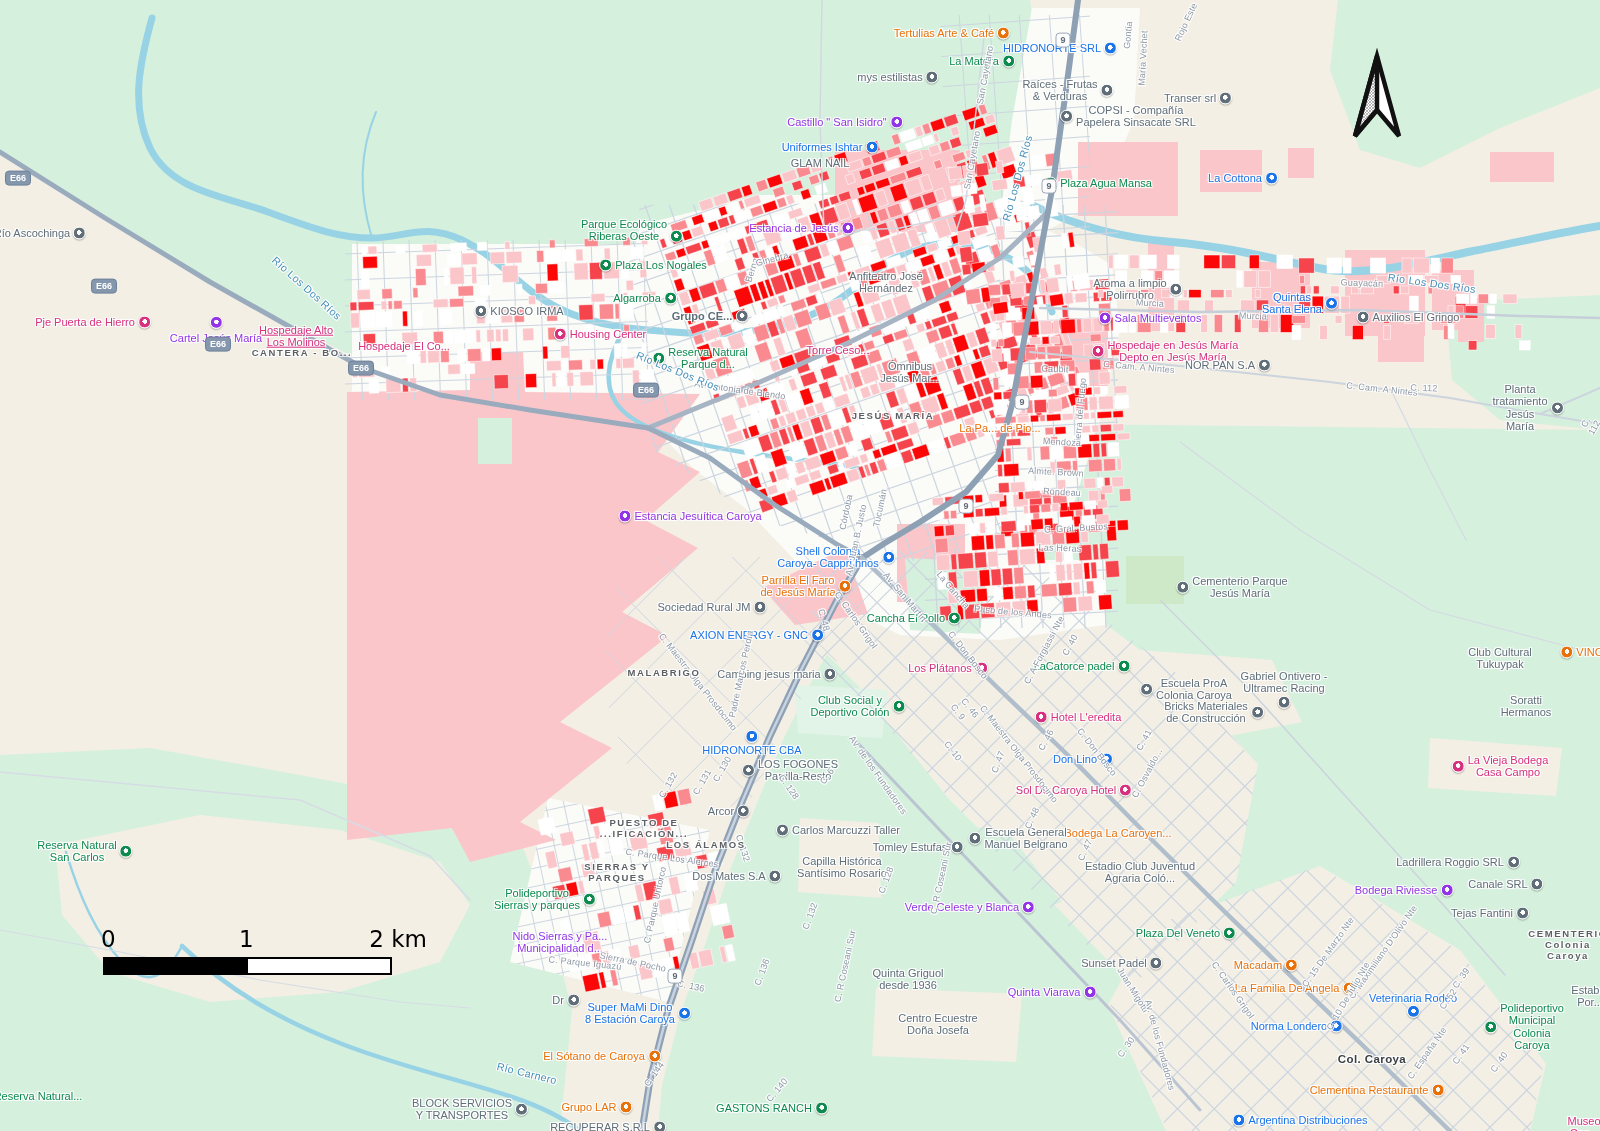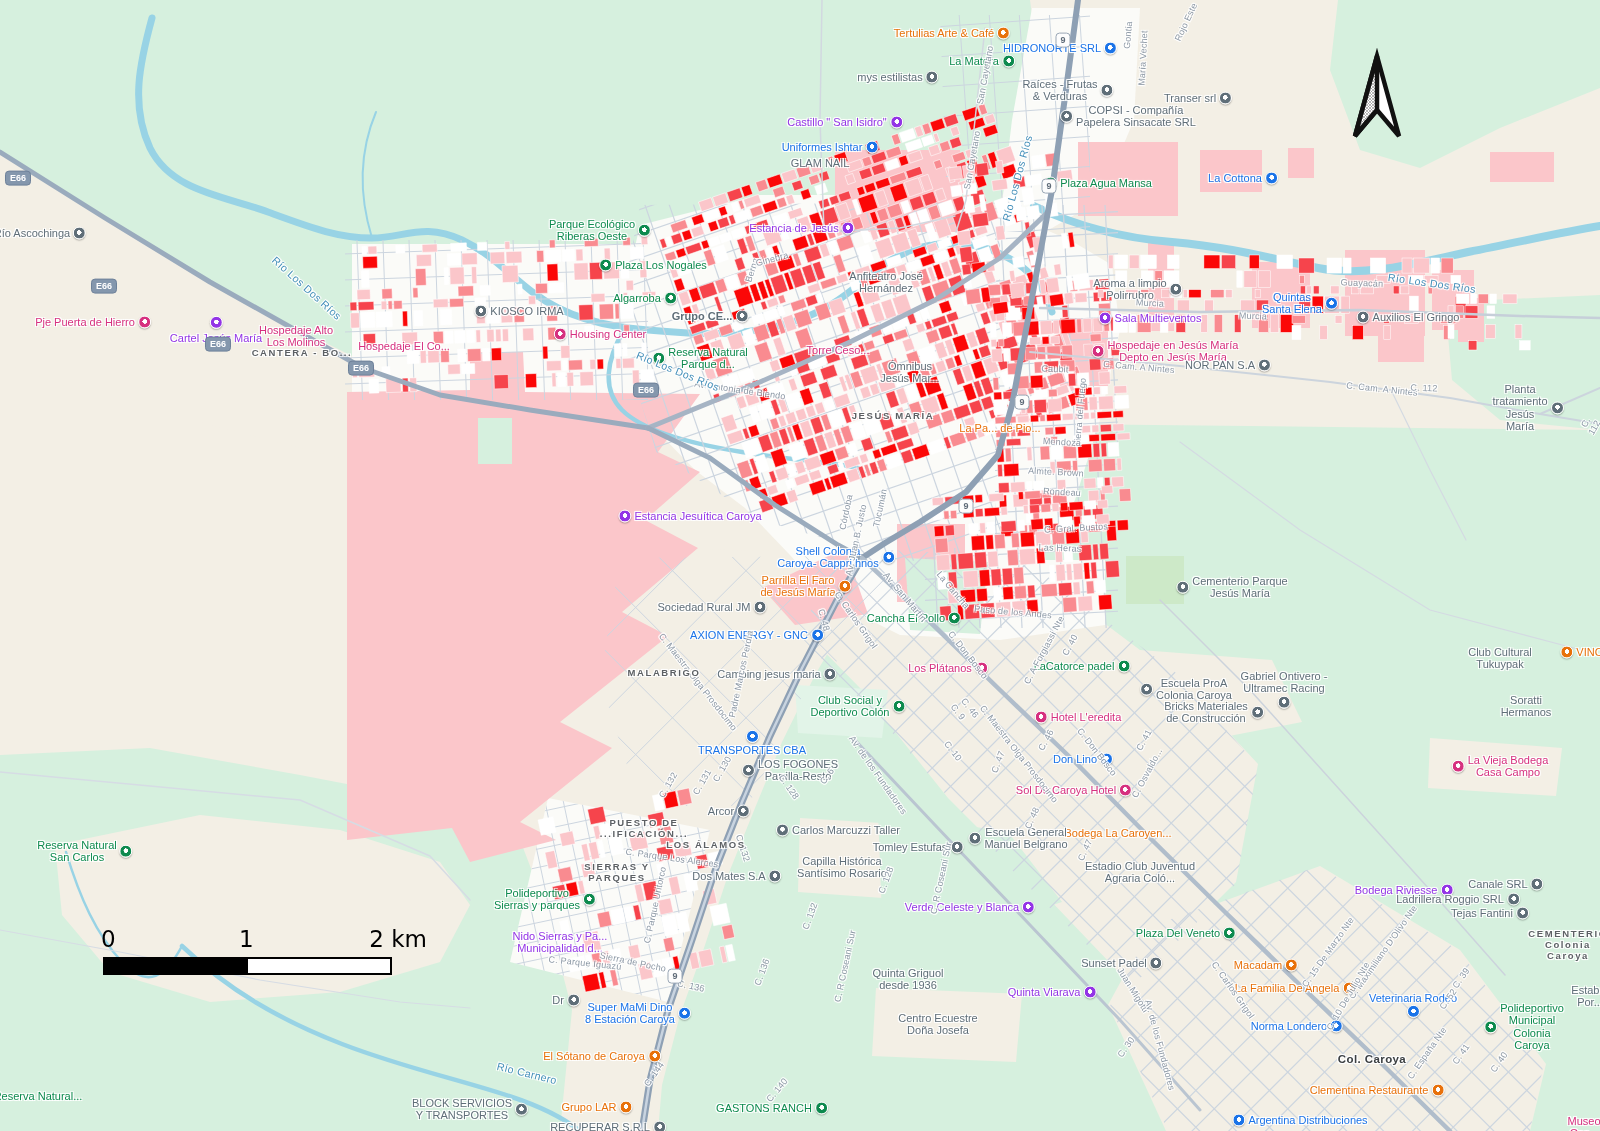--- a/index.html
+++ b/index.html
@@ -1578,34 +1578,34 @@
 &amp; Verduras</span><span class="ic" style="background: radial-gradient(circle at 50% 45%, rgb(255, 255, 255) 0px, rgb(255, 255, 255) 2.2px, rgb(95, 110, 120) 2.3px);"></span></div>
       <div class="lbl" style="left: 1128px; top: 116px; color: rgb(95, 110, 120);"><span class="ic" style="background: radial-gradient(circle at 50% 45%, rgb(255, 255, 255) 0px, rgb(255, 255, 255) 2.2px, rgb(95, 110, 120) 2.3px);"></span><span>COPSI - Compañía
 Papelera Sinsacate SRL</span></div>
       <div class="lbl" style="left: 1198px; top: 98px; color: rgb(95, 110, 120);"><span>Transer srl</span><span class="ic" style="background: radial-gradient(circle at 50% 45%, rgb(255, 255, 255) 0px, rgb(255, 255, 255) 2.2px, rgb(95, 110, 120) 2.3px);"></span></div>
       <div class="lbl" style="left: 845px; top: 122px; color: rgb(147, 52, 230);"><span>Castillo " San Isidro"</span><span class="ic" style="background: radial-gradient(circle at 50% 45%, rgb(255, 255, 255) 0px, rgb(255, 255, 255) 2.2px, rgb(147, 52, 230) 2.3px);"></span></div>
       <div class="lbl" style="left: 830px; top: 147px; color: rgb(26, 115, 232);"><span>Uniformes Ishtar</span><span class="ic" style="background: radial-gradient(circle at 50% 45%, rgb(255, 255, 255) 0px, rgb(255, 255, 255) 2.2px, rgb(26, 115, 232) 2.3px);"></span></div>
       <div class="lbl" style="left: 820px; top: 163px; color: rgb(95, 110, 120);"><span>GLAM NAIL</span></div>
       <div class="lbl" style="left: 802px; top: 228px; color: rgb(147, 52, 230);"><span>Estancia de Jesús</span><span class="ic" style="background: radial-gradient(circle at 50% 45%, rgb(255, 255, 255) 0px, rgb(255, 255, 255) 2.2px, rgb(147, 52, 230) 2.3px);"></span></div>
       <div class="lbl" style="left: 1243px; top: 178px; color: rgb(26, 115, 232);"><span>La Cottona</span><span class="ic" style="background: radial-gradient(circle at 50% 45%, rgb(255, 255, 255) 0px, rgb(255, 255, 255) 2.2px, rgb(26, 115, 232) 2.3px);"></span></div>
       <div class="lbl" style="left: 1098px; top: 183px; color: rgb(13, 138, 78);"><span class="ic" style="background: radial-gradient(circle at 50% 45%, rgb(255, 255, 255) 0px, rgb(255, 255, 255) 2.2px, rgb(13, 138, 78) 2.3px);"></span><span>Plaza Agua Mansa</span></div>
-      <div class="lbl" style="left: 600px; top: 230px; color: rgb(13, 138, 78);"><span>Parque Ecológico
+      <div class="lbl" style="left: 632px; top: 230px; color: rgb(13, 138, 78); align-items: flex-end;"><span>Parque Ecológico
 Riberas Oeste</span><span class="ic" style="background: radial-gradient(circle at 50% 45%, rgb(255, 255, 255) 0px, rgb(255, 255, 255) 2.2px, rgb(13, 138, 78) 2.3px);"></span></div>
       <div class="lbl" style="left: 653px; top: 265px; color: rgb(13, 138, 78);"><span class="ic" style="background: radial-gradient(circle at 50% 45%, rgb(255, 255, 255) 0px, rgb(255, 255, 255) 2.2px, rgb(13, 138, 78) 2.3px);"></span><span>Plaza Los Nogales</span></div>
       <div class="lbl" style="left: 886px; top: 282px; color: rgb(95, 110, 120);"><span>Anfiteatro José
 Hernández</span></div>
       <div class="lbl" style="left: 710px; top: 316px; color: rgb(95, 110, 120); font-weight: bold;"><span>Grupo CE...</span><span class="ic" style="background: radial-gradient(circle at 50% 45%, rgb(255, 255, 255) 0px, rgb(255, 255, 255) 2.2px, rgb(95, 110, 120) 2.3px);"></span></div>
       <div class="lbl" style="left: 645px; top: 298px; color: rgb(13, 138, 78);"><span>Algarroba</span><span class="ic" style="background: radial-gradient(circle at 50% 45%, rgb(255, 255, 255) 0px, rgb(255, 255, 255) 2.2px, rgb(13, 138, 78) 2.3px);"></span></div>
       <div class="lbl" style="left: 838px; top: 350px; color: rgb(214, 48, 127);"><span>Torre Ceso...</span></div>
       <div class="lbl" style="left: 910px; top: 372px; color: rgb(95, 110, 120);"><span>Ómnibus
 Jesús Mar...</span></div>
       <div class="lbl" style="left: 700px; top: 358px; color: rgb(13, 138, 78);"><span class="ic" style="background: radial-gradient(circle at 50% 45%, rgb(255, 255, 255) 0px, rgb(255, 255, 255) 2.2px, rgb(13, 138, 78) 2.3px);"></span><span>Reserva Natural
 Parque d...</span></div>
       <div class="lbl" style="left: 519px; top: 311px; color: rgb(95, 110, 120);"><span class="ic" style="background: radial-gradient(circle at 50% 45%, rgb(255, 255, 255) 0px, rgb(255, 255, 255) 2.2px, rgb(95, 110, 120) 2.3px);"></span><span>KIOSCO IRMA</span></div>
-      <div class="lbl" style="left: 296px; top: 336px; color: rgb(214, 48, 127);"><span>Hospedaje Alto
+      <div class="lbl" style="left: 296px; top: 336px; color: rgb(214, 48, 127); text-decoration: underline;"><span>Hospedaje Alto
 Los Molinos</span></div>
       <div class="lbl" style="left: 93px; top: 322px; color: rgb(214, 48, 127);"><span>Pje Puerta de Hierro</span><span class="ic" style="background: radial-gradient(circle at 50% 45%, rgb(255, 255, 255) 0px, rgb(255, 255, 255) 2.2px, rgb(214, 48, 127) 2.3px);"></span></div>
       <div class="lbl" style="left: 216px; top: 330px; color: rgb(147, 52, 230); flex-direction: column;"><span class="ic" style="background: radial-gradient(circle at 50% 45%, rgb(255, 255, 255) 0px, rgb(255, 255, 255) 2.2px, rgb(147, 52, 230) 2.3px);"></span><span>Cartel Jesús María</span></div>
       <div class="lbl" style="left: 40px; top: 233px; color: rgb(95, 110, 120);"><span>Río Ascochinga</span><span class="ic" style="background: radial-gradient(circle at 50% 45%, rgb(255, 255, 255) 0px, rgb(255, 255, 255) 2.2px, rgb(95, 110, 120) 2.3px);"></span></div>
       <div class="lbl" style="left: 404px; top: 346px; color: rgb(214, 48, 127);"><span>Hospedaje El Co...</span></div>
       <div class="lbl" style="left: 600px; top: 334px; color: rgb(214, 48, 127);"><span class="ic" style="background: radial-gradient(circle at 50% 45%, rgb(255, 255, 255) 0px, rgb(255, 255, 255) 2.2px, rgb(214, 48, 127) 2.3px);"></span><span>Housing Center</span></div>
       <div class="lbl" style="left: 1138px; top: 289px; color: rgb(95, 110, 120);"><span>Aroma a limpio
 Polirrubro</span><span class="ic" style="background: radial-gradient(circle at 50% 45%, rgb(255, 255, 255) 0px, rgb(255, 255, 255) 2.2px, rgb(95, 110, 120) 2.3px);"></span></div>
       <div class="lbl" style="left: 1150px; top: 318px; color: rgb(147, 52, 230);"><span class="ic" style="background: radial-gradient(circle at 50% 45%, rgb(255, 255, 255) 0px, rgb(255, 255, 255) 2.2px, rgb(147, 52, 230) 2.3px);"></span><span>Sala Multieventos</span></div>
       <div class="lbl" style="left: 1165px; top: 351px; color: rgb(214, 48, 127);"><span class="ic" style="background: radial-gradient(circle at 50% 45%, rgb(255, 255, 255) 0px, rgb(255, 255, 255) 2.2px, rgb(214, 48, 127) 2.3px);"></span><span>Hospedaje en Jesús María
@@ -1624,21 +1624,21 @@
 Caroya- Cappri hnos</span><span class="ic" style="background: radial-gradient(circle at 50% 45%, rgb(255, 255, 255) 0px, rgb(255, 255, 255) 2.2px, rgb(26, 115, 232) 2.3px);"></span></div>
       <div class="lbl" style="left: 806px; top: 586px; color: rgb(232, 113, 10);"><span>Parrilla El Faro
 de Jesús María</span><span class="ic" style="background: radial-gradient(circle at 50% 45%, rgb(255, 255, 255) 0px, rgb(255, 255, 255) 2.2px, rgb(232, 113, 10) 2.3px);"></span></div>
       <div class="lbl" style="left: 712px; top: 607px; color: rgb(95, 110, 120);"><span>Sociedad Rural JM</span><span class="ic" style="background: radial-gradient(circle at 50% 45%, rgb(255, 255, 255) 0px, rgb(255, 255, 255) 2.2px, rgb(95, 110, 120) 2.3px);"></span></div>
       <div class="lbl" style="left: 757px; top: 635px; color: rgb(26, 115, 232);"><span>AXION ENERGY - GNC</span><span class="ic" style="background: radial-gradient(circle at 50% 45%, rgb(255, 255, 255) 0px, rgb(255, 255, 255) 2.2px, rgb(26, 115, 232) 2.3px);"></span></div>
       <div class="lbl" style="left: 777px; top: 674px; color: rgb(95, 110, 120);"><span>Camping jesus maria</span><span class="ic" style="background: radial-gradient(circle at 50% 45%, rgb(255, 255, 255) 0px, rgb(255, 255, 255) 2.2px, rgb(95, 110, 120) 2.3px);"></span></div>
       <div class="lbl" style="left: 914px; top: 618px; color: rgb(13, 138, 78);"><span>Cancha El Pollo</span><span class="ic" style="background: radial-gradient(circle at 50% 45%, rgb(255, 255, 255) 0px, rgb(255, 255, 255) 2.2px, rgb(13, 138, 78) 2.3px);"></span></div>
       <div class="lbl" style="left: 948px; top: 668px; color: rgb(214, 48, 127);"><span>Los Plátanos</span><span class="ic" style="background: radial-gradient(circle at 50% 45%, rgb(255, 255, 255) 0px, rgb(255, 255, 255) 2.2px, rgb(214, 48, 127) 2.3px);"></span></div>
       <div class="lbl" style="left: 858px; top: 706px; color: rgb(13, 138, 78);"><span>Club Social y
 Deportivo Colón</span><span class="ic" style="background: radial-gradient(circle at 50% 45%, rgb(255, 255, 255) 0px, rgb(255, 255, 255) 2.2px, rgb(13, 138, 78) 2.3px);"></span></div>
-      <div class="lbl col" style="left: 752px; top: 743px; color: rgb(26, 115, 232);"><span class="ic" style="background: radial-gradient(circle at 50% 45%, rgb(255, 255, 255) 0px, rgb(255, 255, 255) 2.2px, rgb(26, 115, 232) 2.3px);"></span><span>TRANSPORTES CBA</span></div>
+      <div class="lbl col" style="left: 752px; top: 743px; color: rgb(26, 115, 232);"><span class="ic" style="background: radial-gradient(circle at 50% 45%, rgb(255, 255, 255) 0px, rgb(255, 255, 255) 2.2px, rgb(26, 115, 232) 2.3px);"></span><span>HIDRONORTE CBA</span></div>
       <div class="lbl" style="left: 1078px; top: 717px; color: rgb(214, 48, 127);"><span class="ic" style="background: radial-gradient(circle at 50% 45%, rgb(255, 255, 255) 0px, rgb(255, 255, 255) 2.2px, rgb(214, 48, 127) 2.3px);"></span><span>Hotel L'eredita</span></div>
       <div class="lbl" style="left: 1082px; top: 666px; color: rgb(13, 138, 78);"><span>LaCatorce padel</span><span class="ic" style="background: radial-gradient(circle at 50% 45%, rgb(255, 255, 255) 0px, rgb(255, 255, 255) 2.2px, rgb(13, 138, 78) 2.3px);"></span></div>
       <div class="lbl" style="left: 1186px; top: 689px; color: rgb(95, 110, 120);"><span class="ic" style="background: radial-gradient(circle at 50% 45%, rgb(255, 255, 255) 0px, rgb(255, 255, 255) 2.2px, rgb(95, 110, 120) 2.3px);"></span><span>Escuela ProA
 Colonia Caroya</span></div>
       <div class="lbl col" style="left: 1284px; top: 689px; color: rgb(95, 110, 120);"><span>Gabriel Ontivero -
 Ultramec Racing</span><span class="ic" style="background: radial-gradient(circle at 50% 45%, rgb(255, 255, 255) 0px, rgb(255, 255, 255) 2.2px, rgb(95, 110, 120) 2.3px);"></span></div>
       <div class="lbl" style="left: 1214px; top: 712px; color: rgb(95, 110, 120);"><span>Bricks Materiales
 de Construcción</span><span class="ic" style="background: radial-gradient(circle at 50% 45%, rgb(255, 255, 255) 0px, rgb(255, 255, 255) 2.2px, rgb(95, 110, 120) 2.3px);"></span></div>
       <div class="lbl" style="left: 1526px; top: 706px; color: rgb(95, 110, 120);"><span>Soratti Hermanos</span></div>
       <div class="lbl" style="left: 1500px; top: 766px; color: rgb(214, 48, 127);"><span class="ic" style="background: radial-gradient(circle at 50% 45%, rgb(255, 255, 255) 0px, rgb(255, 255, 255) 2.2px, rgb(214, 48, 127) 2.3px);"></span><span>La Vieja Bodega
@@ -1682,21 +1682,21 @@
       <div class="lbl" style="left: 1297px; top: 1026px; color: rgb(26, 115, 232); text-align: right;"><span>Norma Londero</span><span class="ic" style="background: radial-gradient(circle at 50% 45%, rgb(255, 255, 255) 0px, rgb(255, 255, 255) 2.2px, rgb(26, 115, 232) 2.3px);"></span></div>
       <div class="lbl col" style="left: 1413px; top: 1005px; color: rgb(26, 115, 232);"><span>Veterinaria Rodeo</span><span class="ic" style="background: radial-gradient(circle at 50% 45%, rgb(255, 255, 255) 0px, rgb(255, 255, 255) 2.2px, rgb(26, 115, 232) 2.3px);"></span></div>
       <div class="lbl" style="left: 1524px; top: 1027px; color: rgb(13, 138, 78);"><span class="ic" style="background: radial-gradient(circle at 50% 45%, rgb(255, 255, 255) 0px, rgb(255, 255, 255) 2.2px, rgb(13, 138, 78) 2.3px);"></span><span>Polideportivo Municipal
 Colonia Caroya</span></div>
       <div class="lbl" style="left: 1266px; top: 965px; color: rgb(232, 113, 10);"><span>Macadam</span><span class="ic" style="background: radial-gradient(circle at 50% 45%, rgb(255, 255, 255) 0px, rgb(255, 255, 255) 2.2px, rgb(232, 113, 10) 2.3px);"></span></div>
       <div class="lbl" style="left: 1295px; top: 988px; color: rgb(232, 113, 10);"><span>La Familia De Angela</span><span class="ic" style="background: radial-gradient(circle at 50% 45%, rgb(255, 255, 255) 0px, rgb(255, 255, 255) 2.2px, rgb(232, 113, 10) 2.3px);"></span></div>
       <div class="lbl" style="left: 1186px; top: 933px; color: rgb(13, 138, 78);"><span>Plaza Del Veneto</span><span class="ic" style="background: radial-gradient(circle at 50% 45%, rgb(255, 255, 255) 0px, rgb(255, 255, 255) 2.2px, rgb(13, 138, 78) 2.3px);"></span></div>
       <div class="lbl" style="left: 1122px; top: 963px; color: rgb(95, 110, 120);"><span>Sunset Padel</span><span class="ic" style="background: radial-gradient(circle at 50% 45%, rgb(255, 255, 255) 0px, rgb(255, 255, 255) 2.2px, rgb(95, 110, 120) 2.3px);"></span></div>
       <div class="lbl" style="left: 1490px; top: 913px; color: rgb(95, 110, 120);"><span>Tejas Fantini</span><span class="ic" style="background: radial-gradient(circle at 50% 45%, rgb(255, 255, 255) 0px, rgb(255, 255, 255) 2.2px, rgb(95, 110, 120) 2.3px);"></span></div>
       <div class="lbl" style="left: 1404px; top: 890px; color: rgb(147, 52, 230);"><span>Bodega Riviesse</span><span class="ic" style="background: radial-gradient(circle at 50% 45%, rgb(255, 255, 255) 0px, rgb(255, 255, 255) 2.2px, rgb(147, 52, 230) 2.3px);"></span></div>
-      <div class="lbl" style="left: 1458px; top: 899px; color: rgb(95, 110, 120);"><span>Ladrillera Roggio SRL</span><span class="ic" style="background: radial-gradient(circle at 50% 45%, rgb(255, 255, 255) 0px, rgb(255, 255, 255) 2.2px, rgb(95, 110, 120) 2.3px);"></span></div>
+      <div class="lbl" style="left: 1458px; top: 862px; color: rgb(95, 110, 120);"><span>Ladrillera Roggio SRL</span><span class="ic" style="background: radial-gradient(circle at 50% 45%, rgb(255, 255, 255) 0px, rgb(255, 255, 255) 2.2px, rgb(95, 110, 120) 2.3px);"></span></div>
       <div class="lbl" style="left: 1506px; top: 884px; color: rgb(95, 110, 120);"><span>Canale SRL</span><span class="ic" style="background: radial-gradient(circle at 50% 45%, rgb(255, 255, 255) 0px, rgb(255, 255, 255) 2.2px, rgb(95, 110, 120) 2.3px);"></span></div>
       <div class="lbl" style="left: 1052px; top: 992px; color: rgb(147, 52, 230);"><span>Quinta Viarava</span><span class="ic" style="background: radial-gradient(circle at 50% 45%, rgb(255, 255, 255) 0px, rgb(255, 255, 255) 2.2px, rgb(147, 52, 230) 2.3px);"></span></div>
       <div class="lbl" style="left: 938px; top: 1024px; color: rgb(95, 110, 120);"><span>Centro Ecuestre
 Doña Josefa</span></div>
       <div class="lbl" style="left: 690px; top: 516px; color: rgb(147, 52, 230);"><span class="ic" style="background: radial-gradient(circle at 50% 45%, rgb(255, 255, 255) 0px, rgb(255, 255, 255) 2.2px, rgb(147, 52, 230) 2.3px);"></span><span>Estancia Jesuítica Caroya</span></div>
       <div class="lbl" style="left: 1584px; top: 1127px; color: rgb(214, 48, 127);"><span>Museo Cas...</span></div>
       <div class="lbl" style="left: 1590px; top: 996px; color: rgb(95, 110, 120);"><span>Estab...
 Por...</span></div>
       <div class="lbl" style="left: 1000px; top: 428px; color: rgb(232, 113, 10);"><span>La Pa... de Pio...</span></div>
       <div class="lbl st" style="left: 985px; top: 75px; color: rgb(141, 153, 166); transform: translate(-50%, -50%) rotate(-80deg);">San Cayetano</div>

